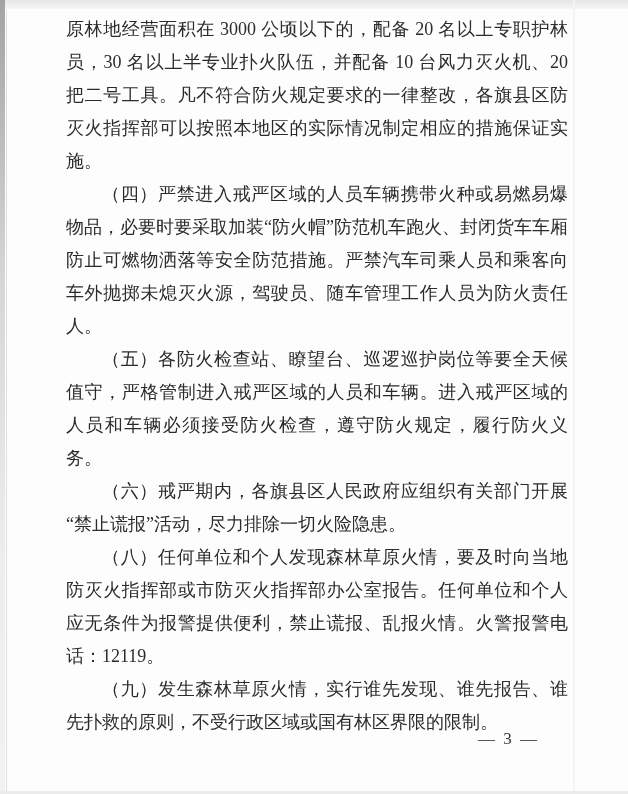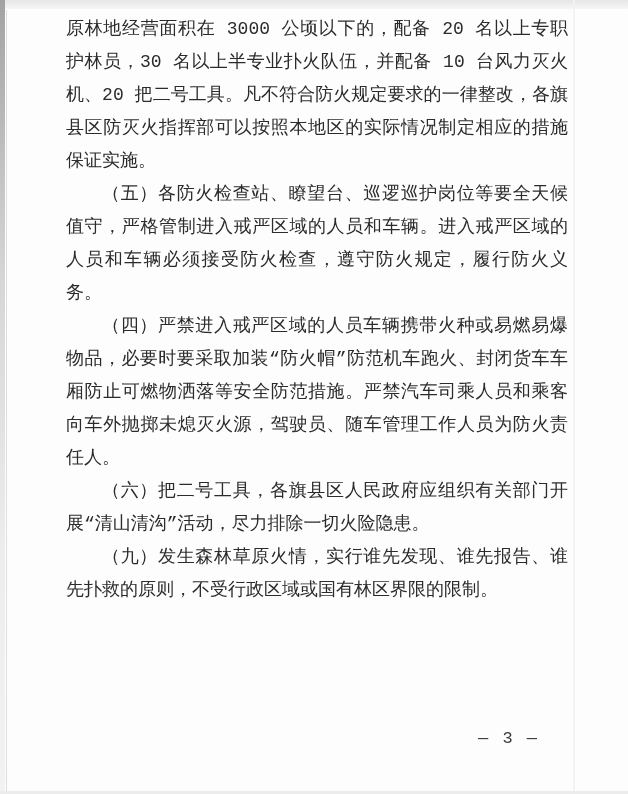--- a/index.html
+++ b/index.html
@@ -10,21 +10,20 @@
   html, body {
     width: 628px; height: 794px;
     background: var(--page-bg);
     overflow: hidden;
     font-family: "Liberation Serif", "DejaVu Serif", serif;
   }
   .page {
     position: relative;
     width: 628px; height: 794px;
     background: var(--page-bg);
-    font-family: Liberation Mono, monospace;
   }
   
   .scan-edge-top {
     position: absolute; left: 0; top: 0;
     width: 628px; height: 9px;
     background: linear-gradient(to bottom, #e6e6e6, #f6f6f6);
   }
   .scan-edge-left {
     position: absolute; left: 0; top: 0;
     width: 5px; height: 794px;
@@ -73,20 +72,21 @@
 
 <div class="page">
   <div class="scan-edge-top"></div>
   <div class="scan-edge-left"></div>
   <div class="scan-edge-left-line"></div>
   <div class="scan-fold-line"></div>
   <div class="scan-edge-bottom"></div>
 
   <div class="text-block" id="paragraphs">
       <p class="para">原林地经营面积在 3000 公顷以下的，配备 20 名以上专职护林员，30 名以上半专业扑火队伍，并配备 10 台风力灭火机、20 把二号工具。凡不符合防火规定要求的一律整改，各旗县区防灭火指挥部可以按照本地区的实际情况制定相应的措施保证实施。</p>
+      <p class="para indent">（四）严禁进入戒严区域的人员车辆携带火种或易燃易爆物品，必要时要采取加装“防火帽”防范机车跑火、封闭货车车厢防止可燃物洒落等安全防范措施。严禁汽车司乘人员和乘客向车外抛掷未熄灭火源，驾驶员、随车管理工作人员为防火责任人。</p>
       <p class="para indent">（五）各防火检查站、瞭望台、巡逻巡护岗位等要全天候值守，严格管制进入戒严区域的人员和车辆。进入戒严区域的人员和车辆必须接受防火检查，遵守防火规定，履行防火义务。</p>
-      <p class="para indent">（四）严禁进入戒严区域的人员车辆携带火种或易燃易爆物品，必要时要采取加装“防火帽”防范机车跑火、封闭货车车厢防止可燃物洒落等安全防范措施。严禁汽车司乘人员和乘客向车外抛掷未熄灭火源，驾驶员、随车管理工作人员为防火责任人。</p>
-      <p class="para indent">（六）把二号工具，各旗县区人民政府应组织有关部门开展“清山清沟”活动，尽力排除一切火险隐患。</p>
+      <p class="para indent">（六）戒严期内，各旗县区人民政府应组织有关部门开展“禁止谎报”活动，尽力排除一切火险隐患。</p>
+      <p class="para indent">（八）任何单位和个人发现森林草原火情，要及时向当地防灭火指挥部或市防灭火指挥部办公室报告。任何单位和个人应无条件为报警提供便利，禁止谎报、乱报火情。火警报警电话：12119。</p>
       <p class="para indent">（九）发生森林草原火情，实行谁先发现、谁先报告、谁先扑救的原则，不受行政区域或国有林区界限的限制。</p>
     </div>
 
   <div class="page-number">— 3 —</div>
 </div>
 
 </body></html>

